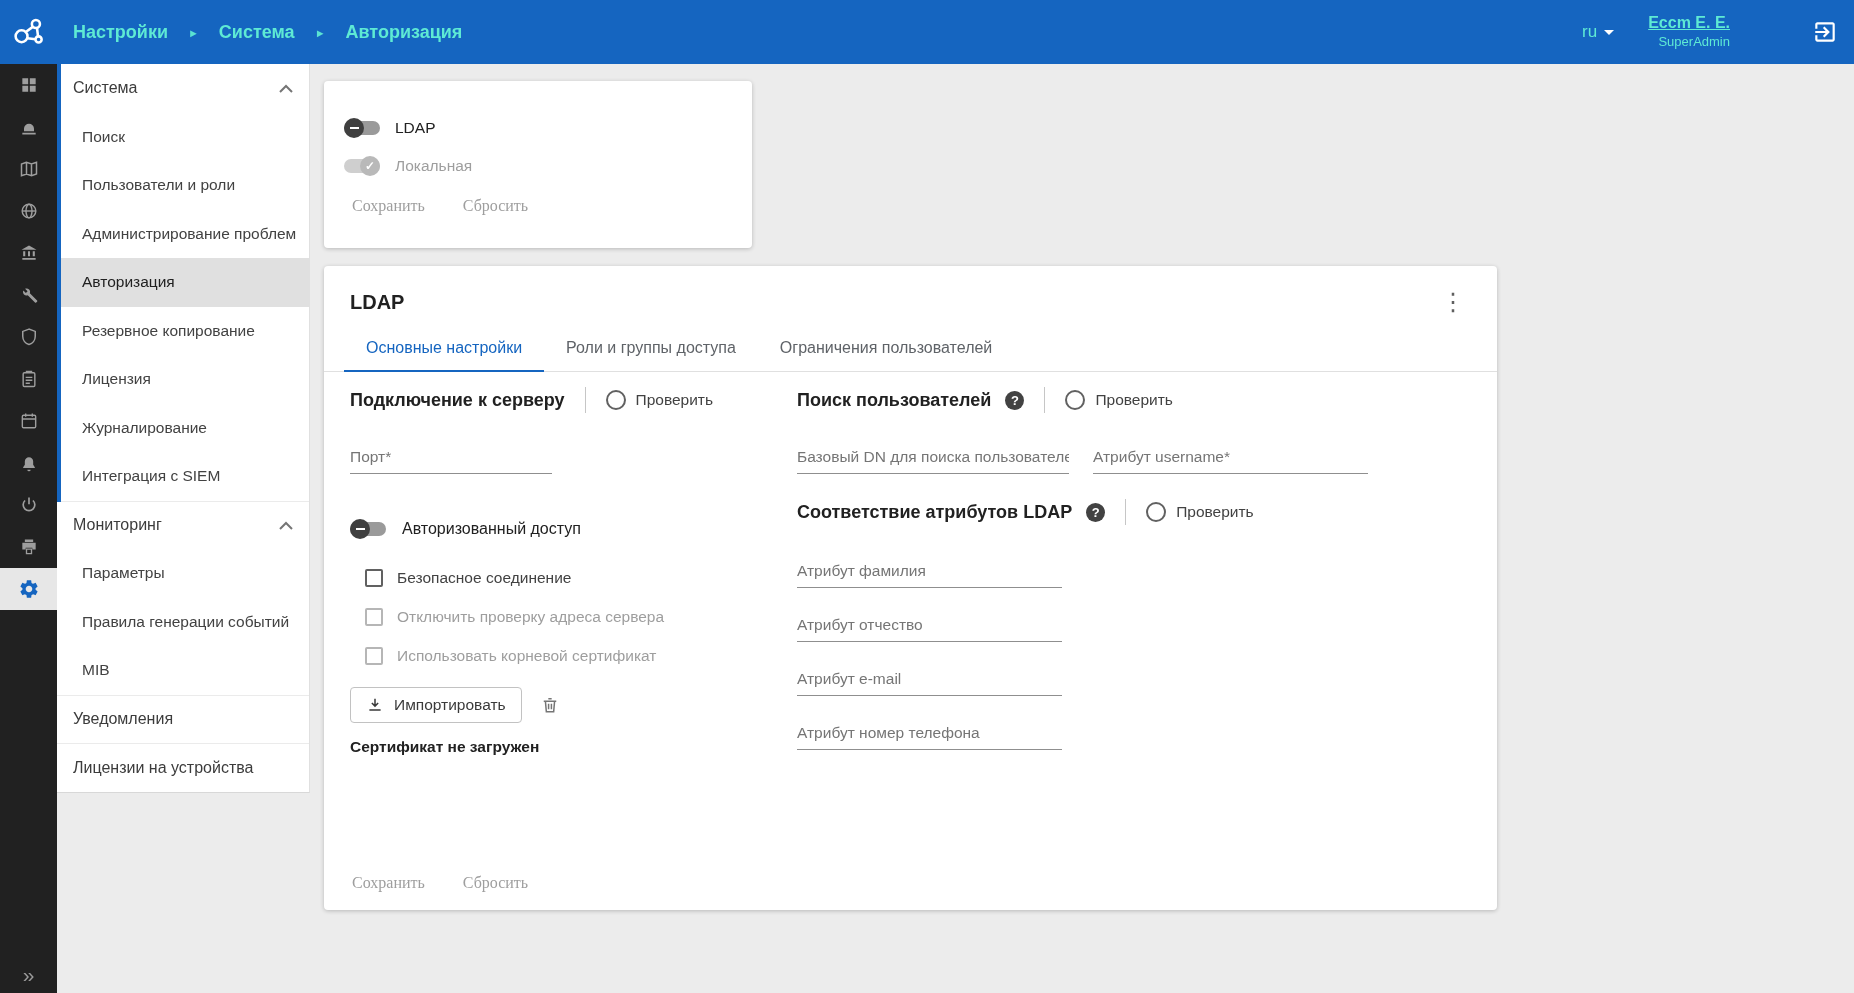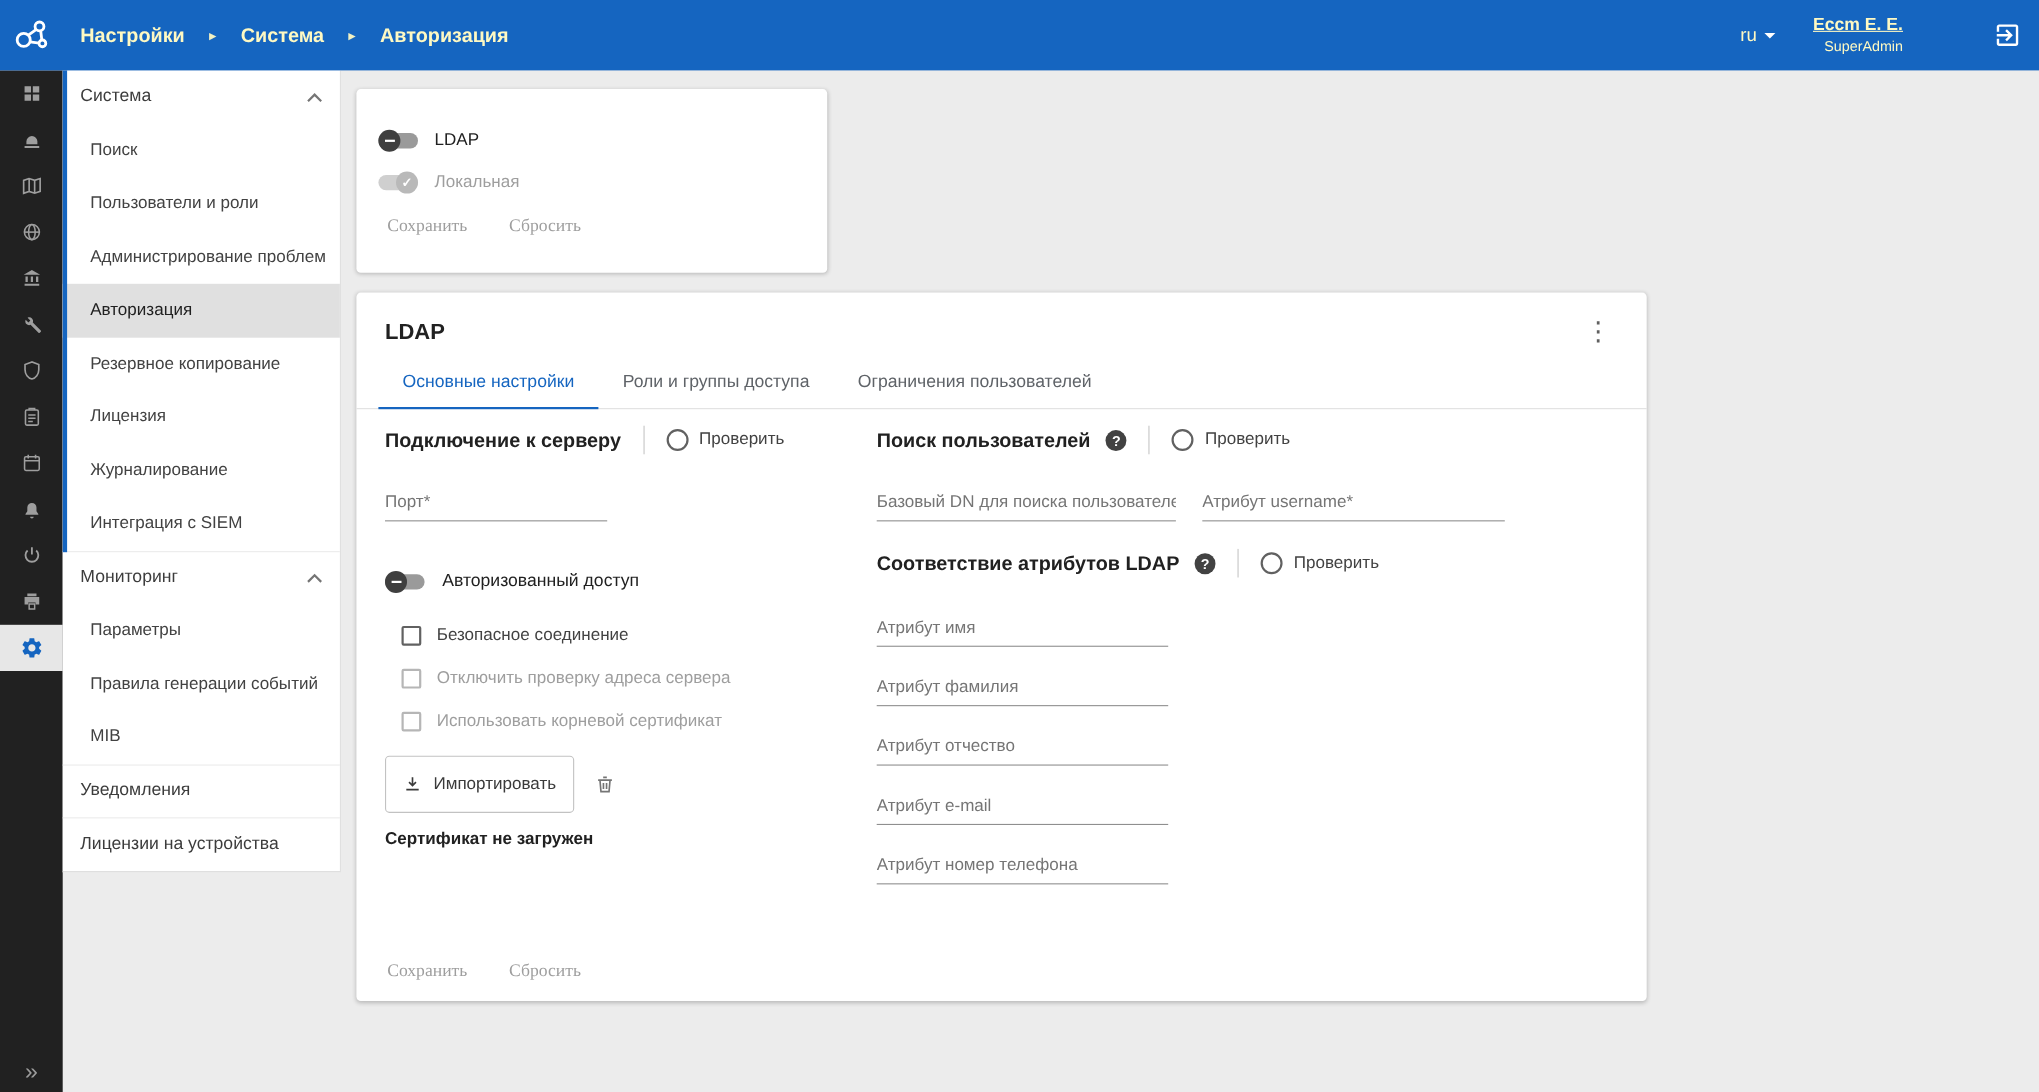--- a/index.html
+++ b/index.html
@@ -1,20 +1,20 @@
 <!DOCTYPE html>
 <html><head>
 <meta charset="utf-8">
 <style>
   *{box-sizing:border-box;margin:0;padding:0}
   html,body{width:1854px;height:993px;background:#ececec;font-family:"Liberation Sans",sans-serif;overflow:hidden}
   body{position:relative}
 
   
-  .topbar{position:absolute;top:0;left:0;right:0;height:64px;background:#1565c0;display:flex;color:#fef9c3;z-index:10}
+  .topbar{position:absolute;top:0;left:0;right:0;height:64px;background:#1565c0;display:flex;color:#5eead4;z-index:10}
   .logo-cell{width:57px;display:flex;justify-content:center;align-items:center}
   .crumbs{display:flex;align-items:center;gap:20px;margin-left:16px;font-size:18px;font-weight:bold}
   .crumb{cursor:default;white-space:nowrap}
   .crumb-sep{font-size:11px;opacity:.95;transform:translateY(1px)}
   .topbar-right{margin-left:auto;display:flex;align-items:center;padding-right:16px}
   .lang{display:flex;align-items:center;gap:7px;font-size:17px;margin-right:34px}
   .lang-caret{width:0;height:0;border-left:5px solid transparent;border-right:5px solid transparent;border-top:5px solid #fff}
   .user-block{text-align:right;line-height:1.25}
   .user-name{font-size:16px;font-weight:bold;text-decoration:underline;white-space:nowrap}
   .user-role{font-size:13px;margin-top:1px}
@@ -86,21 +86,21 @@
   .auth-toggle-label{font-size:16px;color:#212121}
 
   .cbx-list{margin-top:14px}
   .cbx-row{display:flex;align-items:center;gap:14px;height:39px;padding-left:15px}
   .cbx{width:18px;height:18px;border:2px solid #616161;border-radius:2px;flex:0 0 auto;cursor:pointer}
   .cbx.disabled{border-color:#b6b6b6;cursor:default}
   .cbx-label{font-size:15.5px;color:#424242;white-space:nowrap}
   .cbx-label.disabled{color:#9e9e9e}
 
   .import-row{display:flex;align-items:center;gap:18px;margin-top:12px}
-  .import-btn{display:flex;align-items:center;gap:10px;height:52px;padding:0 15px;border:1px solid #c2c2c2;border-radius:4px;background:#fff;font-family:"Liberation Sans",sans-serif;font-size:15.5px;color:#3a3a3a;cursor:pointer}
+  .import-btn{display:flex;align-items:center;gap:10px;height:36px;padding:0 15px;border:1px solid #c2c2c2;border-radius:4px;background:#fff;font-family:"Liberation Sans",sans-serif;font-size:15.5px;color:#3a3a3a;cursor:pointer}
   .trash{display:flex;align-items:center;cursor:pointer}
 
   .cert-status{margin-top:15px;font-size:15.5px;font-weight:bold;color:#212121}
 
   .attr-fields{margin-top:4px}
   .attr-fields input.ufield{margin-top:16px}
 
   .ldap-actions{position:absolute;left:26px;bottom:14px;display:flex;gap:34px}
 </style>
 </head>
@@ -357,21 +357,20 @@
 
     <div class="sec-head" style="margin-top:16px">
       <span class="sec-title">Соответствие атрибутов LDAP</span>
       <span class="help">?</span>
       <span class="vdiv"></span>
       <span class="radio"></span>
       <span class="radio-label">Проверить</span>
     </div>
 
     <div class="attr-fields">
-      <input class="ufield w265" type="text" placeholder="Атрибут имя" style="">
       <input class="ufield w265" type="text" placeholder="Атрибут фамилия" style="">
       <input class="ufield w265" type="text" placeholder="Атрибут отчество" style="">
       <input class="ufield w265" type="text" placeholder="Атрибут e-mail" style="">
       <input class="ufield w265" type="text" placeholder="Атрибут номер телефона" style="">
     </div>
   </div>
 
   <div class="ldap-actions">
     <button class="btn-text">Сохранить</button>
     <button class="btn-text">Сбросить</button>

